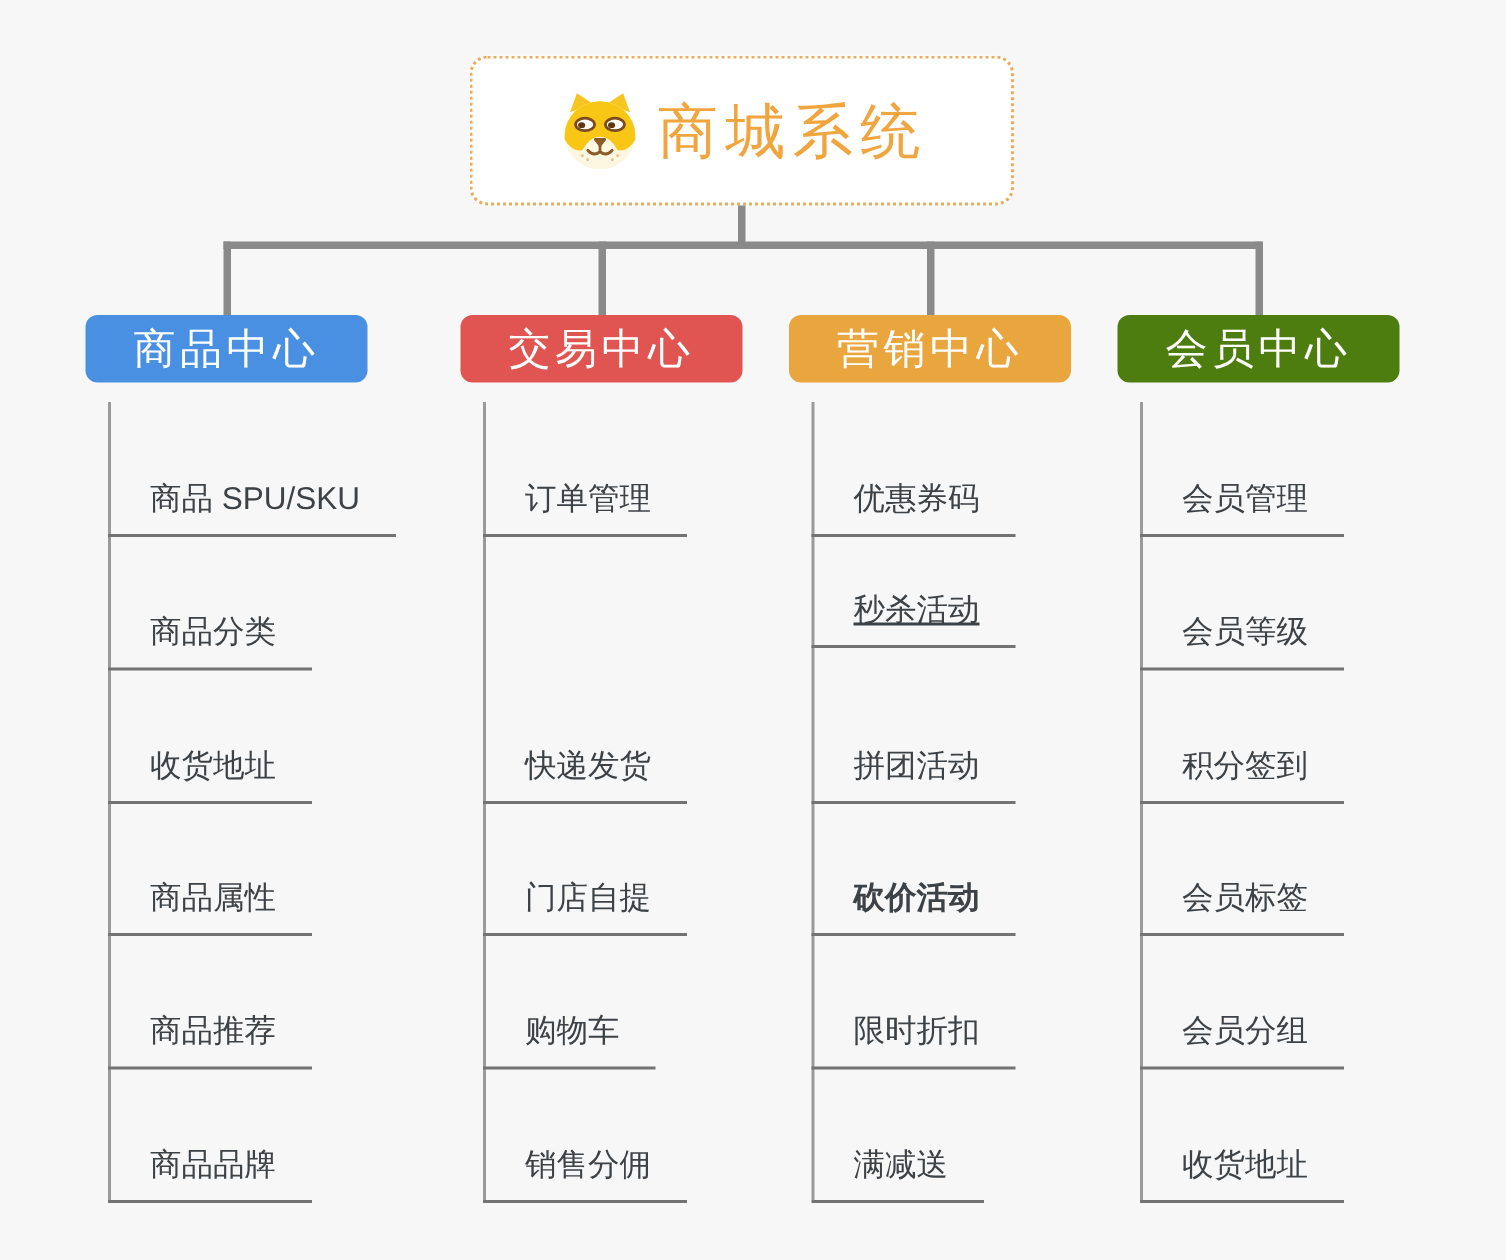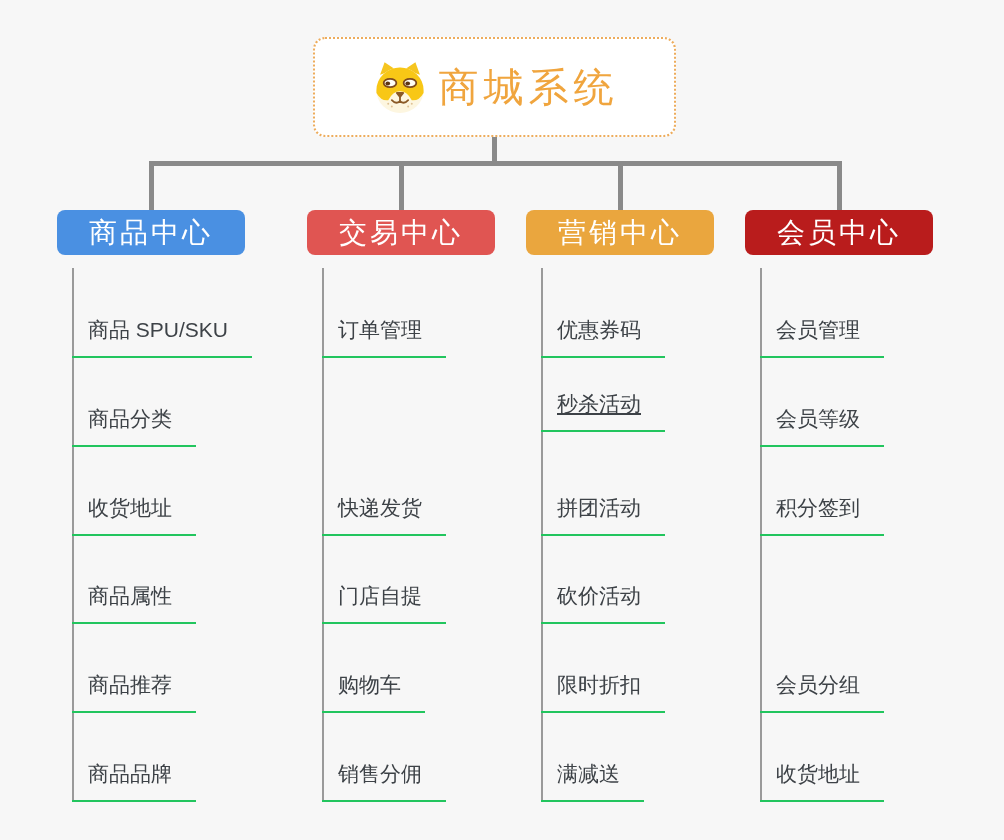--- a/index.html
+++ b/index.html
@@ -56,23 +56,23 @@
     left:15px;
     width:2px;
     background:#9a9a9a;
   }
   .child{
     position:absolute;
     left:15px;
     height:42px;
     box-sizing:border-box;
     display:flex;
-    align-items:flex-start;
-    padding:0 24px 8px 16px;
-    border-bottom:2px solid #22c55e;
+    align-items:center;
+    padding:0 24px 8px 28px;
+    border-bottom:2px solid #737373;
     white-space:nowrap;
     font-size:21px;
     color:#3d4247;
   }
 </style>
 </head>
 <body>
 
 <div class="canvas">
 
@@ -163,45 +163,48 @@
     <div class="trunk" style="top: 58px; height: 532px;"></div>
   <div class="child" style="top: 106px;">
           <span>优惠券码</span>
         </div>
         <div class="child" style="top: 180px; text-decoration: underline;">
           <span>秒杀活动</span>
         </div>
         <div class="child" style="top: 284px;">
           <span>拼团活动</span>
         </div>
-        <div class="child" style="top: 372px;">
+        <div class="child" style="top: 372px; font-weight: bold;">
           <span>砍价活动</span>
         </div>
         <div class="child" style="top: 461px;">
           <span>限时折扣</span>
         </div>
         <div class="child" style="top: 550px;">
           <span>满减送</span>
         </div>
       </div>
       <div class="line drop" style="left: 837px;"></div>
       <div class="col" style="left: 745px;">
-    <div class="branch-box" style="background: #b91c1c;">
+    <div class="branch-box" style="background: #4d7c0f;">
       <span>会员中心</span>
     </div>
     <div class="trunk" style="top: 58px; height: 532px;"></div>
   <div class="child" style="top: 106px;">
           <span>会员管理</span>
         </div>
         <div class="child" style="top: 195px;">
           <span>会员等级</span>
         </div>
         <div class="child" style="top: 284px;">
           <span>积分签到</span>
         </div>
+        <div class="child" style="top: 372px;">
+          <span>会员标签</span>
+        </div>
         <div class="child" style="top: 461px;">
           <span>会员分组</span>
         </div>
         <div class="child" style="top: 550px;">
           <span>收货地址</span>
         </div>
       </div>
     </div>
 </div>
 

